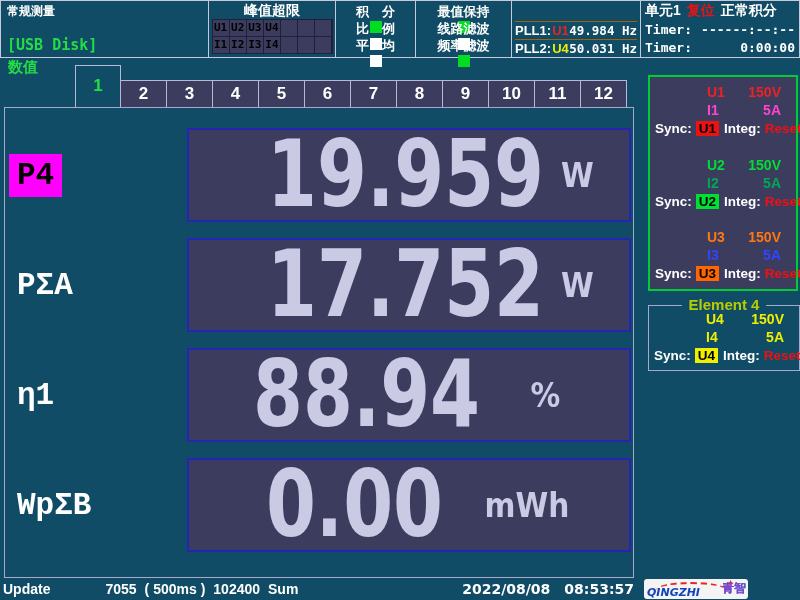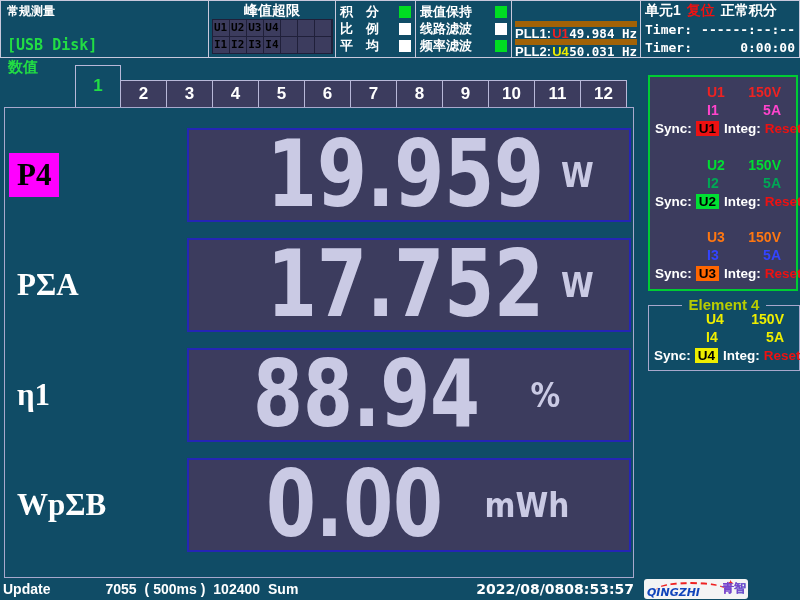--- a/index.html
+++ b/index.html
@@ -19,25 +19,25 @@
   .tb-peak { width:127px; }
   .peak-title { color:#FFFFFF; font-size:14px; font-weight:bold; text-align:center; height:18px; line-height:18px;}
   .peak-grid { width:121px; margin:0 auto; background:#20203A; padding:1px; }
   .peak-row { display:flex; gap:1px; margin-bottom:1px; }
   .peak-row:last-child { margin-bottom:0; }
   .peak-cell { width:16.4px; height:16px; background:#3C3C5E; color:#000000;
                font-size:11px; font-weight:bold; text-align:center; line-height:16px;
                font-family:"DejaVu Sans Mono",monospace; }
   .tb-ind1 { width:80px; padding:2px 4px; }
   .tb-ind2 { width:96px; padding:2px 4px; }
-  .ind-row { display:flex; align-items:center; justify-content:space-between; height:17px; }
+  .ind-row { display:flex; align-items:center; justify-content:space-between; height:17px;flex-direction:column; }
   .ind-label { color:#FFFFFF; font-size:13px; font-weight:bold; white-space:nowrap; }
   .ind-sq { width:12px; height:12px; flex:0 0 12px; }
   .tb-pll { width:129px; padding:0 3px; display:flex; flex-direction:column; justify-content:flex-end; border-left-color:#C8C8DC;}
-  .pll-row { display:flex; height:18px; align-items:center; font-size:13px; font-weight:bold; color:#FFFFFF; border-top:6px solid #a16207;justify-content:space-between;}
+  .pll-row { display:flex; height:18px; align-items:center; font-size:13px; font-weight:bold; color:#FFFFFF; border-top:1px solid #a16207;justify-content:space-between;}
   .pll-src { margin-left:1px; }
   .pll-val { margin-left:auto; font-family:"DejaVu Sans Mono",monospace; font-size:12.5px;}
   .tb-unit { flex:1; padding:1px 4px; }
   .unit-row1 { display:flex; gap:6px; font-size:14px; font-weight:bold; color:#FFFFFF; height:18px; align-items:center;}
   .red-text { color:#EE1111; }
   .time-row { display:flex; font-size:13px; font-weight:bold; color:#FFFFFF; height:18px; align-items:center;
               font-family:"DejaVu Sans Mono",monospace; }
   .time-row .tval { margin-left:auto; }
 
   
@@ -48,21 +48,21 @@
   .tab { width:46px; height:28px; background:#3C3C5E; border:1px solid #B8B8D8; border-left:none;
          color:#FFFFFF; font-size:17px; font-weight:bold; text-align:center; line-height:26px; }
   .tab:first-child { border-left:1px solid #B8B8D8; }
   .tab.active { height:43px; background:#104C66; color:#22DD44; border-bottom:none; line-height:40px; border-left:1px solid #B8B8D8;}
 
   
   .main-box { position:absolute; left:4px; top:107px; width:630px; height:471px;
               border:1px solid #A8A8CC; padding:20px 0 0 0; }
   .meas-row { display:flex; align-items:center; height:94px; margin-bottom:16px; }
   .meas-label { width:182px; padding-left:4px; font-size:31px; font-weight:bold; color:#FFFFFF;
-                font-family:Liberation Serif, serif; }
+                font-family:Liberation Mono, monospace; }
   .meas-label .chip { display:inline-block; padding:4px 8px; }
   .value-box { flex:1; height:94px; margin-right:2px; background:#3C3C5E; border:2px solid #2525B5;
                display:flex; align-items:center; padding-right:18px; overflow:hidden; }
   .val-num { flex:1; text-align:right; font-family:"DejaVu Sans",sans-serif; font-weight:bold;
              font-size:92px; line-height:88px; color:#CACAE4;
              transform:scaleX(0.78); transform-origin:center right; }
   .val-unit { width:168px; text-align:center; font-family:"DejaVu Sans",sans-serif; font-weight:bold;
               font-size:33px; color:#CACAE4; transform:scaleX(0.9); }
 
   
@@ -83,21 +83,21 @@
                border:1px solid #A8A8CC; padding:4px 5px 0 5px; }
   .elem4-header { position:absolute; left:0; right:0; top:-10px; text-align:center; }
   .elem4-header span { background:#104C66; padding:0 7px; font-size:15px; font-weight:bold; color:#B8CC00; }
 
   
   .statusbar { position:absolute; left:0; top:578px; width:800px; height:22px;
                display:flex; align-items:center; color:#FFFFFF; font-weight:bold; font-size:14px; }
   .sb-left { padding-left:3px; display:flex; gap:10px; white-space:nowrap; }
   .sb-update-counts { display:flex; gap:8px; margin-left:45px;}
   .sb-right { margin-left:auto; display:flex; align-items:center; gap:10px; padding-right:52px; }
-  .sb-datetime { display:flex; font-family:"DejaVu Sans",sans-serif;}
+  .sb-datetime { display:flex; gap:14px; font-family:"DejaVu Sans",sans-serif;}
   .logo { width:104px; height:20px; background:#F4F4F4; border-radius:3px; position:relative; overflow:hidden; }
   .logo-arc { position:absolute; left:12px; top:3px; width:70px; height:16px;
               border-top:2px dashed #EE2222; border-radius:50%; }
   .logo-star { position:absolute; right:14px; top:1px; color:#EE2222; font-size:8px; line-height:8px;}
   .logo-text { position:absolute; left:3px; bottom:0px; color:#1144BB; font-size:11px; font-weight:bold;
                font-style:italic; letter-spacing:0px; font-family:"DejaVu Sans",sans-serif;}
   .logo-cn { position:absolute; right:2px; bottom:2px; font-size:12px; font-weight:bold;
              background:linear-gradient(90deg,#8833cc,#2288cc); -webkit-background-clip:text; background-clip:text; color:#7744cc;}
 </style>
 </head>

